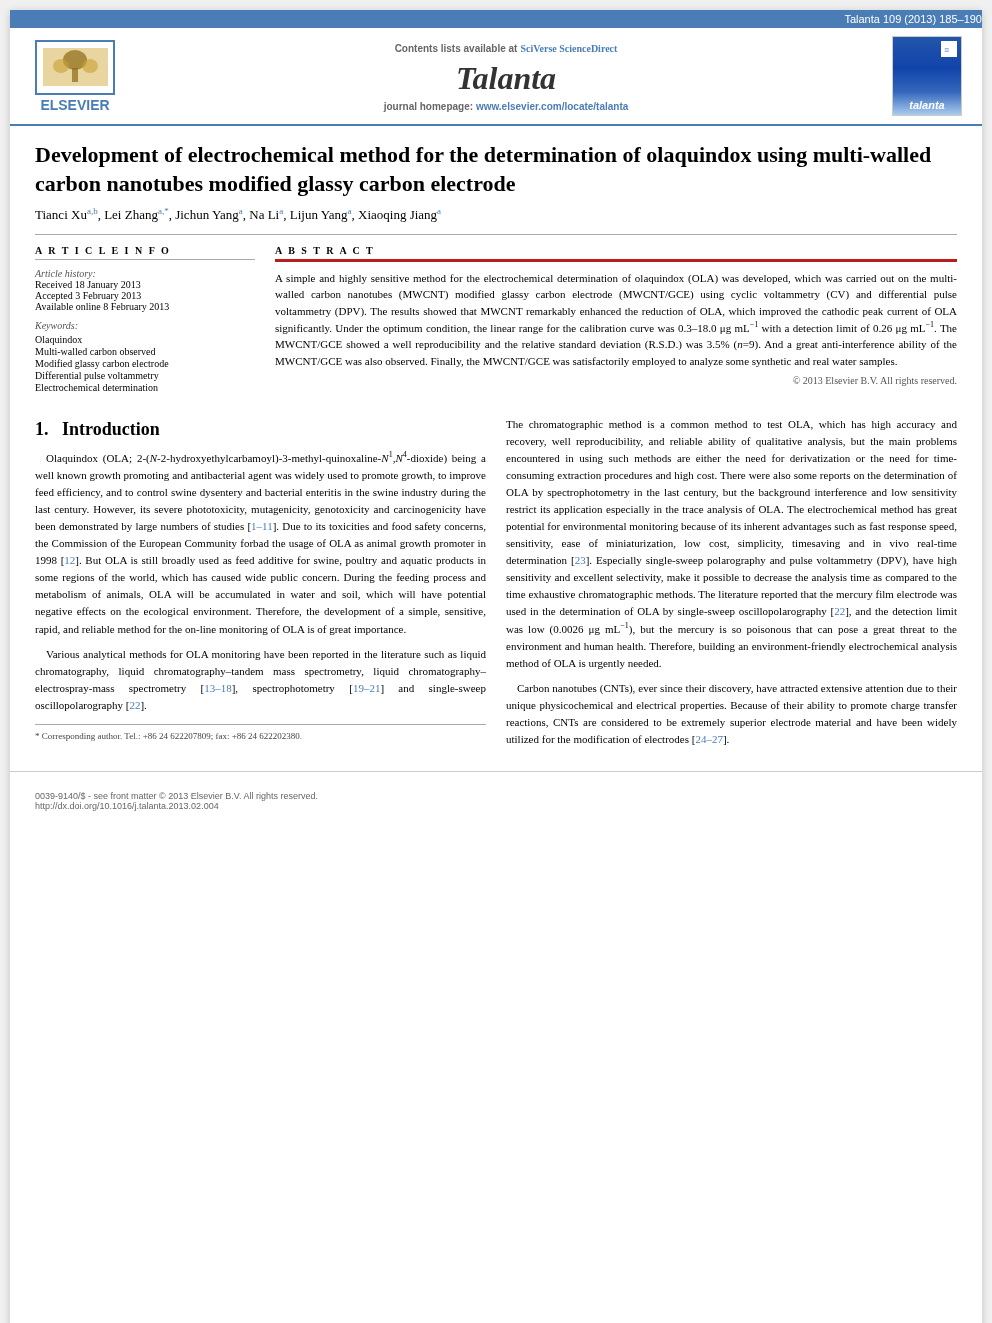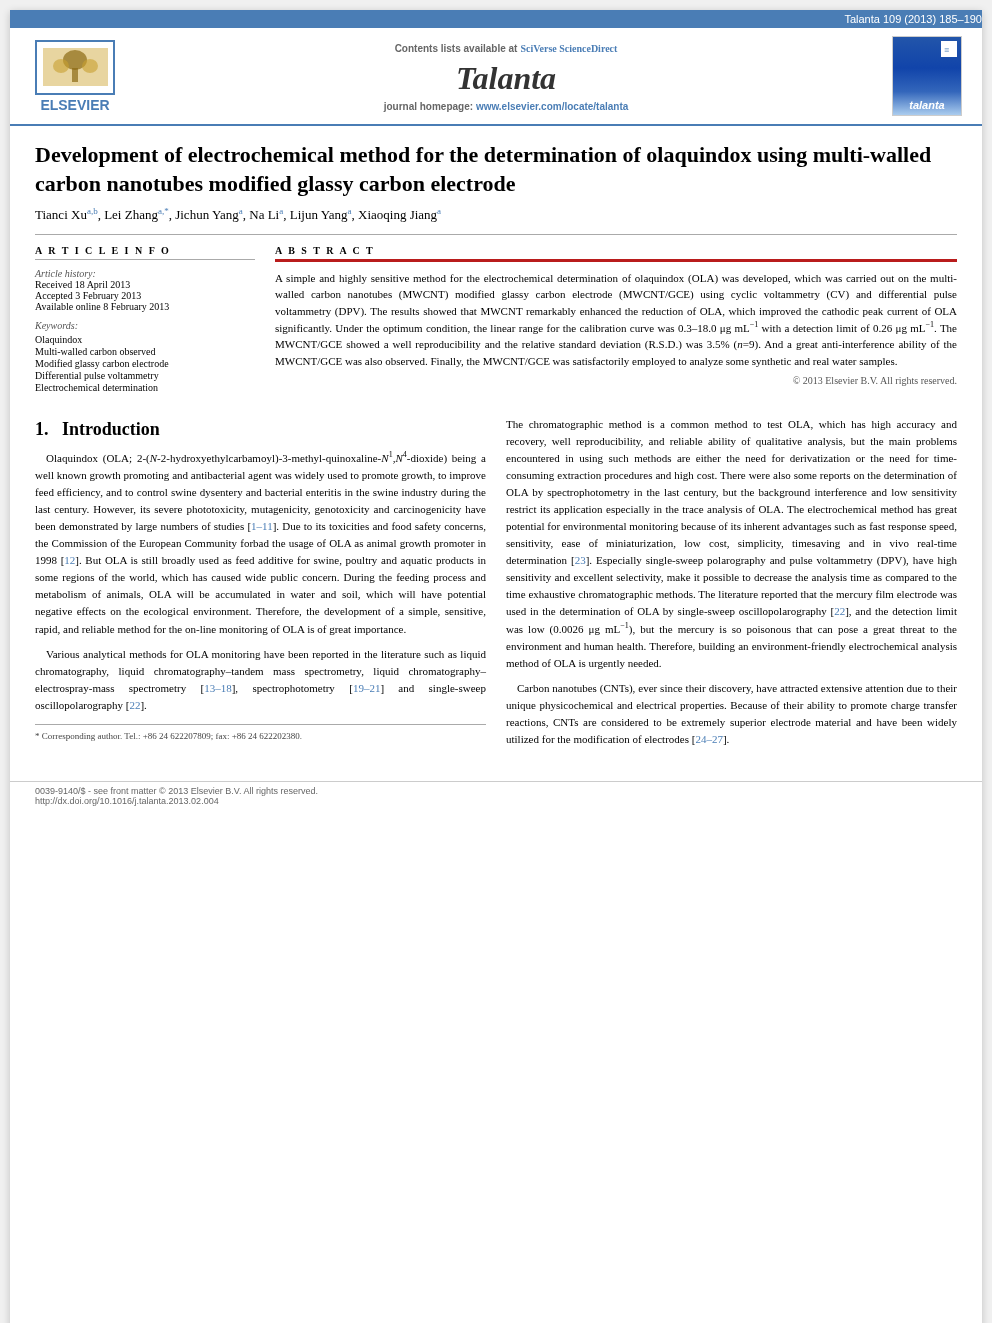--- a/index.html
+++ b/index.html
@@ -244,25 +244,25 @@
       border-top: 1px solid #aaa;
       margin: 10px 0 5px 0;
     }
     .footnote {
       font-size: 9px;
       color: #444;
       margin-bottom: 2px;
     }
     .bottom-bar {
       border-top: 1px solid #ccc;
-      padding: 4px 25px;
+      padding: 19px 25px;
       font-size: 9px;
       color: #666;
       font-family: Arial, sans-serif;
-      margin-top: 10px;
+      margin-top: 0;
     }
   </style>
 </head>
 <body>
 
 <div class="page">
 
   <div class="top-bar">
     <span>Talanta 109 (2013) 185–190</span>
   </div>
@@ -323,21 +323,21 @@
 
     <div class="section-divider"></div>
 
     <div class="two-col">
 
       <div class="col-left">
         <div class="article-info-title">A R T I C L E   I N F O</div>
 
         <div class="article-info-block">
           <div class="info-label">Article history:</div>
-          <div class="info-value">Received 18 April 2013</div>
+          <div class="info-value">Received 18 January 2013</div>
           <div class="info-value">Accepted 3 February 2013</div>
           <div class="info-value">Available online 8 February 2013</div>
         </div>
 
         <div class="article-info-block">
           <div class="keywords-title">Keywords:</div>
           <div class="keyword-item">Olaquindox</div>
           <div class="keyword-item">Multi-walled carbon observed</div>
           <div class="keyword-item">Modified glassy carbon electrode</div>
           <div class="keyword-item">Differential pulse voltammetry</div>

